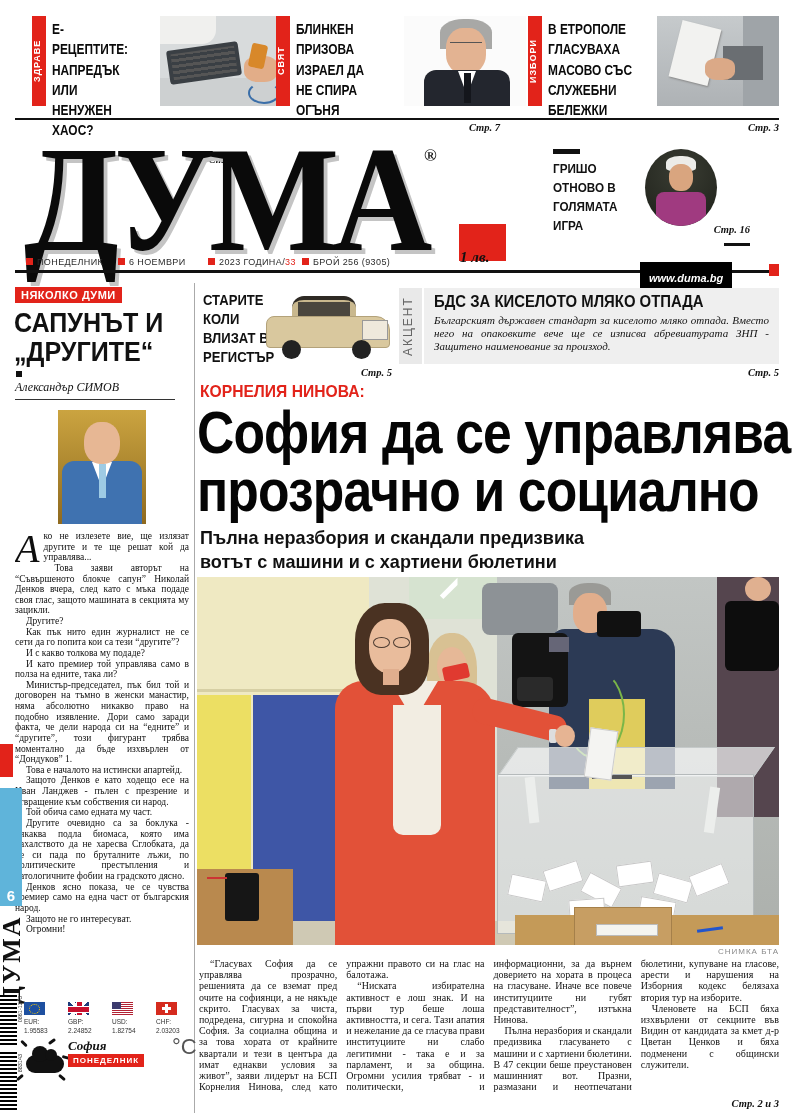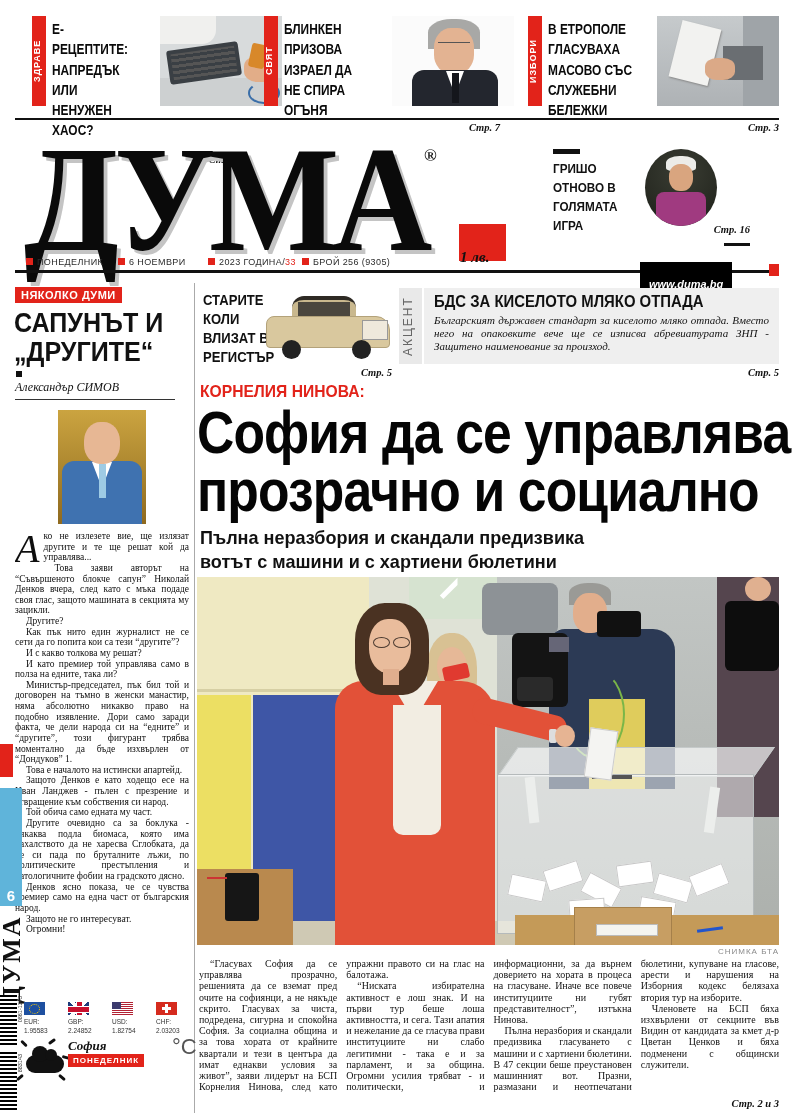--- a/index.html
+++ b/index.html
@@ -1,21 +1,21 @@
 <!DOCTYPE html>
 <html><head>
 <meta charset="utf-8">
 <style>
   html,body{margin:0;padding:0;background:#fff;}
   .page{position:relative;width:794px;height:1120px;background:#fff;overflow:hidden;
         font-family:"Liberation Serif",serif;color:#111;}
 
   
   .teaser{position:absolute;top:16px;height:90px;}
-  .t1{left:32px;width:250px;} .t2{left:264px;width:250px;} .t3{left:528px;width:251px;}
+  .t1{left:32px;width:250px;} .t2{left:276px;width:250px;} .t3{left:528px;width:251px;}
   .teaser-label{position:absolute;left:0;top:0;width:14px;height:90px;background:#e2231a;color:#fff;
     font-family:"Liberation Sans",sans-serif;font-weight:bold;font-size:9px;letter-spacing:1px;
     writing-mode:vertical-rl;transform:rotate(180deg);text-align:center;}
   .teaser-title{position:absolute;left:20px;top:3px;width:102px;
     font-family:"Liberation Sans",sans-serif;font-weight:bold;font-size:14px;line-height:1.45;
     transform:scaleX(.85);transform-origin:0 0;color:#0a0a0a;}
   .teaser-img{position:absolute;right:0;top:0;width:122px;height:90px;overflow:hidden;}
   .top-rule{position:absolute;left:15px;top:118px;width:764px;height:2px;background:#111;}
   .pref{position:absolute;top:122px;width:62px;text-align:right;font-style:italic;font-weight:bold;font-size:10.5px;}
 
@@ -39,21 +39,21 @@
   .promo-dash2{position:absolute;left:724px;top:243px;width:26px;height:3px;background:#111;}
 
   
   .dl-item{position:absolute;top:257px;font-family:"Liberation Sans",sans-serif;font-size:9px;
     letter-spacing:.4px;color:#2b2b2b;white-space:nowrap;}
   .dl-sq{display:inline-block;width:7px;height:7px;background:#e2231a;margin-right:4px;}
   .dl-red{color:#e2231a;}
   .price{position:absolute;left:460px;top:249px;font-weight:bold;font-style:italic;font-size:15px;}
   .main-rule{position:absolute;left:15px;top:270px;width:764px;height:3px;background:#111;}
   .website{position:absolute;left:640px;top:262px;background:#000;color:#fff;
-    font-family:"Liberation Sans",sans-serif;font-weight:bold;font-style:italic;font-size:11px;padding:16px 9px;}
+    font-family:"Liberation Sans",sans-serif;font-weight:bold;font-style:italic;font-size:11px;padding:10px 9px;}
   .website-sq{position:absolute;left:769px;top:264px;width:10px;height:12px;background:#e2231a;}
 
   
   .kicker{position:absolute;left:15px;top:287px;background:#e2231a;color:#fff;
     font-family:"Liberation Sans",sans-serif;font-weight:bold;font-size:11px;padding:2px 6px;letter-spacing:.5px;}
   .op-title{position:absolute;left:14px;top:309px;width:186px;font-family:"Liberation Sans",sans-serif;
     font-weight:bold;font-size:27px;line-height:1.08;transform:scaleX(.93);transform-origin:0 0;}
   .op-bullet{position:absolute;left:16px;top:371px;width:6px;height:6px;background:#111;}
   .op-author{position:absolute;left:15px;top:380px;font-style:italic;font-size:12px;}
   .op-rule{position:absolute;left:15px;top:399px;width:160px;border-top:1px solid #333;}
@@ -318,21 +318,21 @@
     <div class="au-suit"></div>
       <div class="au-shirt"></div>
       <div class="au-tie"></div>
       <div class="au-head"></div>
   </div>
   <div class="op-body">
       <p><span class="dropcap">А</span>ко не излезете вие, ще излязат другите и те ще решат кой да управлява...</p>
       <p>Това заяви авторът на “Съвършеното блокче сапун” Николай Денков вчера, след като с мъка подаде своя глас, защото машината в секцията му зацикли.</p>
       <p>Другите?</p>
       <p>Как пък нито един журналист не се сети да го попита кои са тези “другите”?</p>
-      <p>И с какво толкова му решат?</p>
+      <p>И с какво толкова му подаде?</p>
       <p>И като премиер той управлява само в полза на едните, така ли?</p>
       <p>Министър-председател, пък бил той и договорен на тъмно в женски манастир, няма абсолютно никакво право на подобно изявление. Дори само заради факта, че дели народа си на “едните” и “другите”, този фигурант трябва моментално да бъде изхвърлен от “Дондуков” 1.</p>
       <p>Това е началото на истински апартейд.</p>
       <p>Защото Денков е като ходещо есе на Иван Ланджев - пълен с презрение и отвращение към собствения си народ.</p>
       <p>Той обича само едната му част.</p>
       <p>Другите очевидно са за боклука - някаква подла биомаса, която има нахалството да не харесва Сглобката, да не си пада по бруталните лъжи, по политическите престъпления и патологичните фобии на градското дясно.</p>
       <p>Денков ясно показа, че се чувства премиер само на една част от българския народ.</p>
       <p>Защото не го интересуват.</p>
       <p>Огромни!</p>
     </div>

